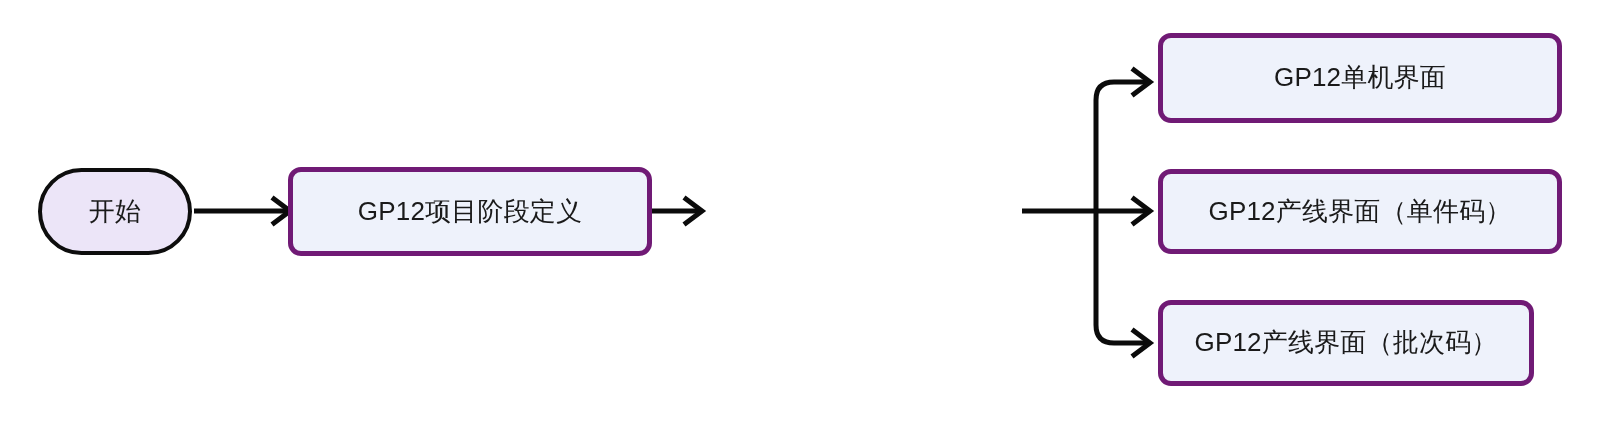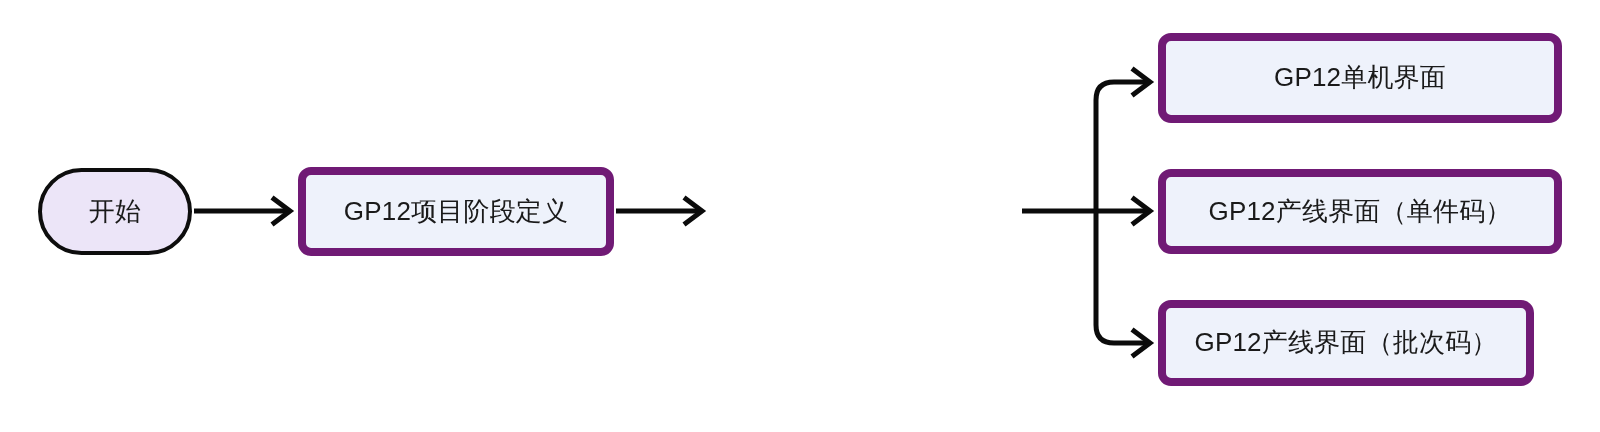--- a/index.html
+++ b/index.html
@@ -26,21 +26,21 @@
     text-align: center;
     color: #1a1a1a;
     font-size: 26px;
     line-height: 1.2;
     letter-spacing: 0.2px;
     white-space: nowrap;
     z-index: 3;
   }
   .node-process {
     background: #eef2fb;
-    border: 8px solid #701a75;
+    border: 5px solid #701a75;
     border-radius: 13px;
   }
   .node-start {
     background: #ece5f8;
     border: 4px solid #0d0d0d;
     border-radius: 999px;
   }
   #edges {
     position: absolute;
     left: 0;
@@ -99,21 +99,21 @@
     <g>
       <path class="edge-path" d="M 1096 211 L 1096 325 Q 1096 343 1114 343 L 1149 343"></path>
       <path class="edge-head" d="M 1134 331 L 1150 343 L 1134 355"></path>
     </g>
   </svg>
 
   <div class="node node-start" style="left:38px; top:168px; width:154px; height:87px;justify-content:center;">
     <span>开始</span>
   </div>
 
-  <div class="node node-process" style="left:298px; top:167px; width:316px; height:89px;">
+  <div class="node node-process" style="left:288px; top:167px; width:364px; height:89px;">
     <span>GP12项目阶段定义</span>
   </div>
 
 
   <div class="node node-process" style="left:1158px; top:33px; width:404px; height:90px;">
     <span>GP12单机界面</span>
   </div>
 
   <div class="node node-process" style="left:1158px; top:169px; width:404px; height:85px;">
     <span>GP12产线界面（单件码）</span>

